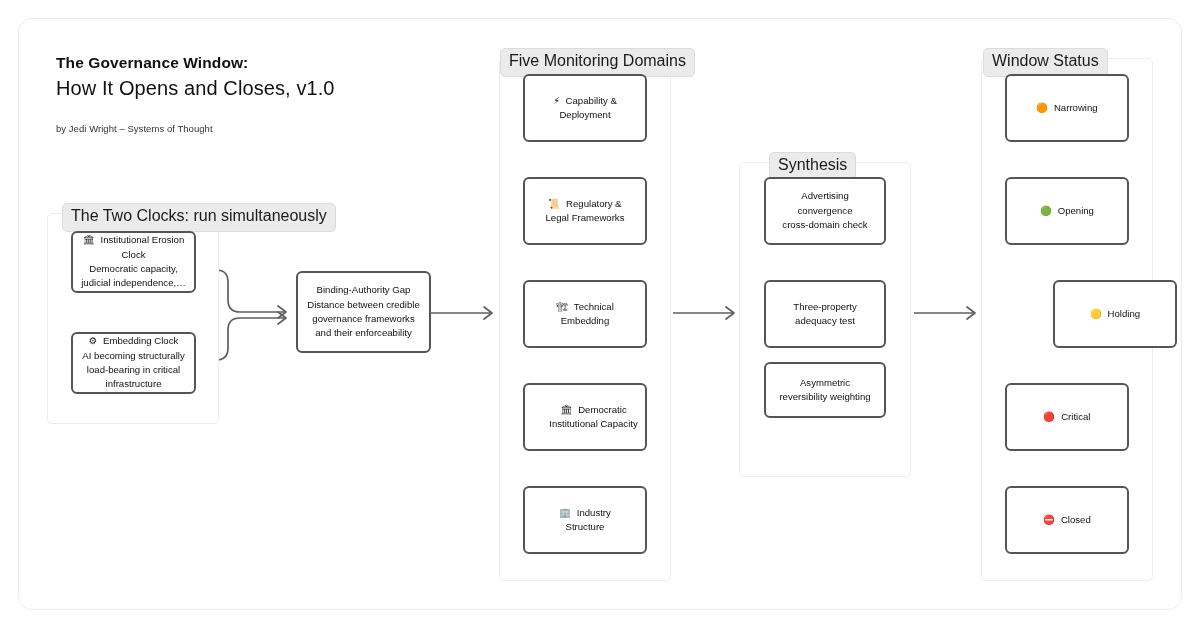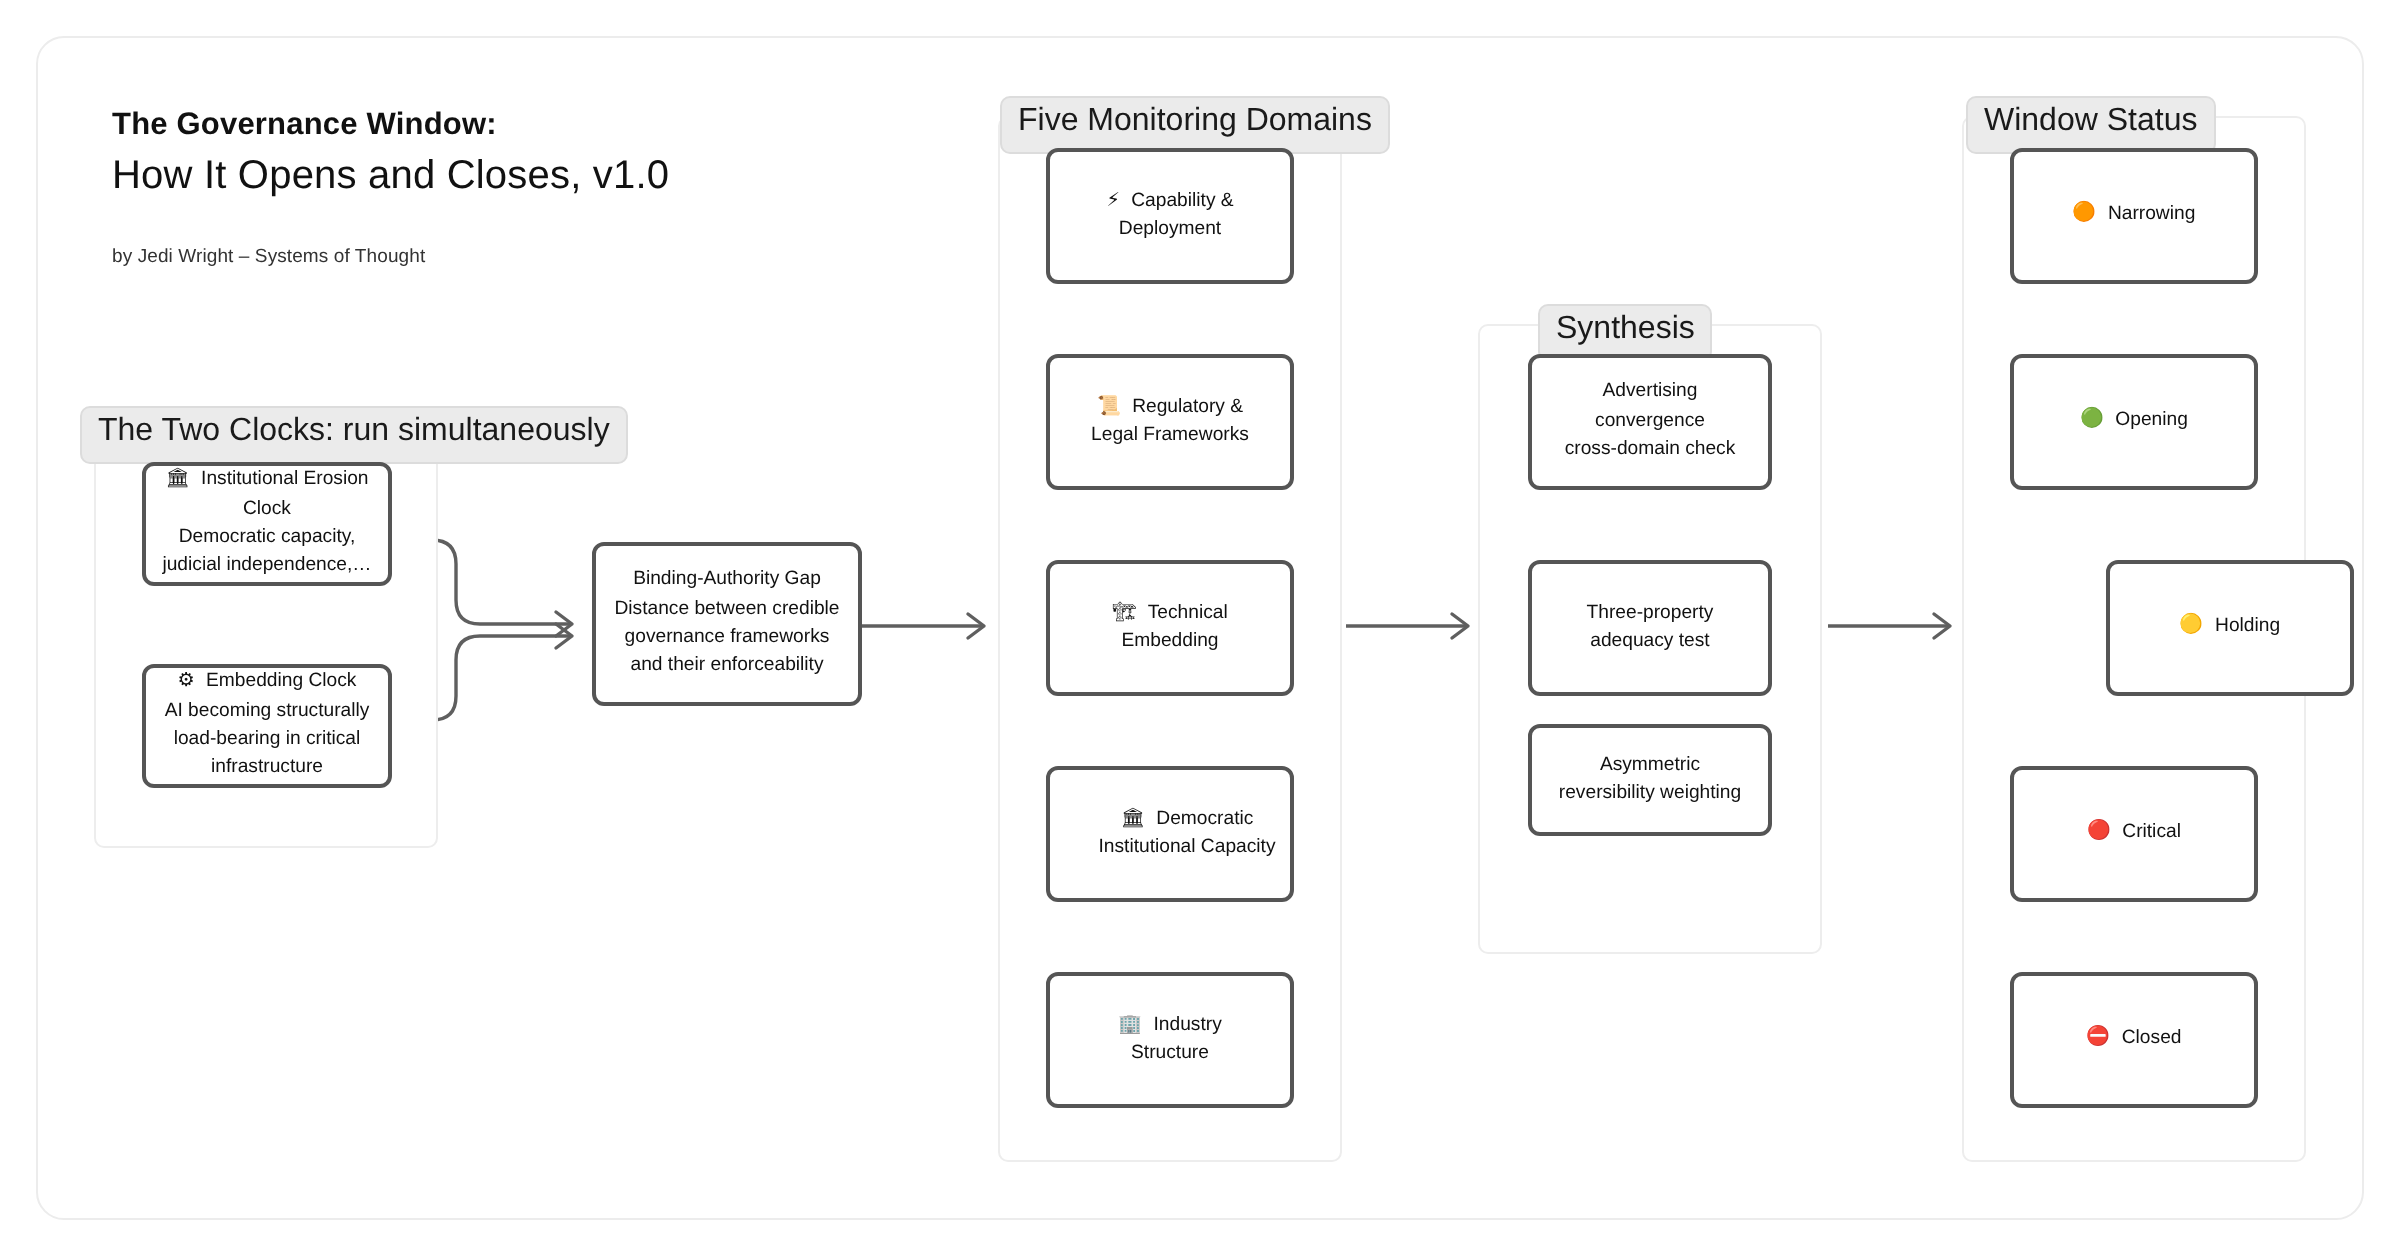--- a/index.html
+++ b/index.html
@@ -109,21 +109,21 @@
       <polyline class="lkhead" points="726,307 734,313 726,319"></polyline>
     </g>
 
     <g>
       <path class="lk" d="M914,313 L975,313"></path>
       <polyline class="lkhead" points="967,307 975,313 967,319"></polyline>
     </g>
   </svg>
 
   <div class="panel" style="left:47px;top:213px;width:172px;height:211px;"></div>
-  <div class="panel-label" style="left:40px;top:203px;">The Two Clocks: run simultaneously</div>
+  <div class="panel-label" style="left:62px;top:203px;">The Two Clocks: run simultaneously</div>
 
   <div class="node" style="left:71px;top:231px;width:125px;height:62px;">
     <span class="ntext">
       <span class="emj" style="margin-right: 3px;">🏛</span>
       <span>Institutional Erosion</span><br>
       <span>Clock</span><br>
       <span>Democratic capacity,</span><br>
       <span>judicial independence,…</span>
     </span>
   </div>

